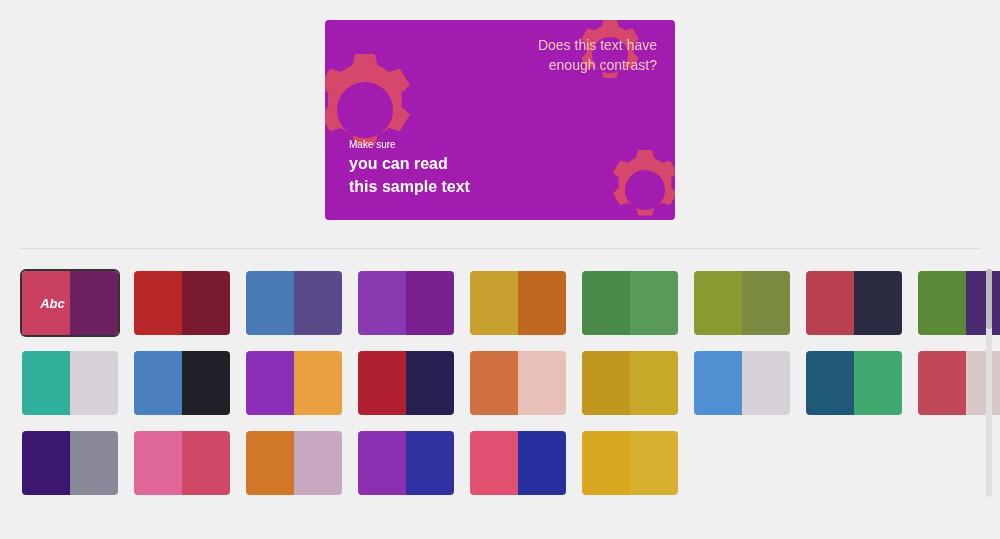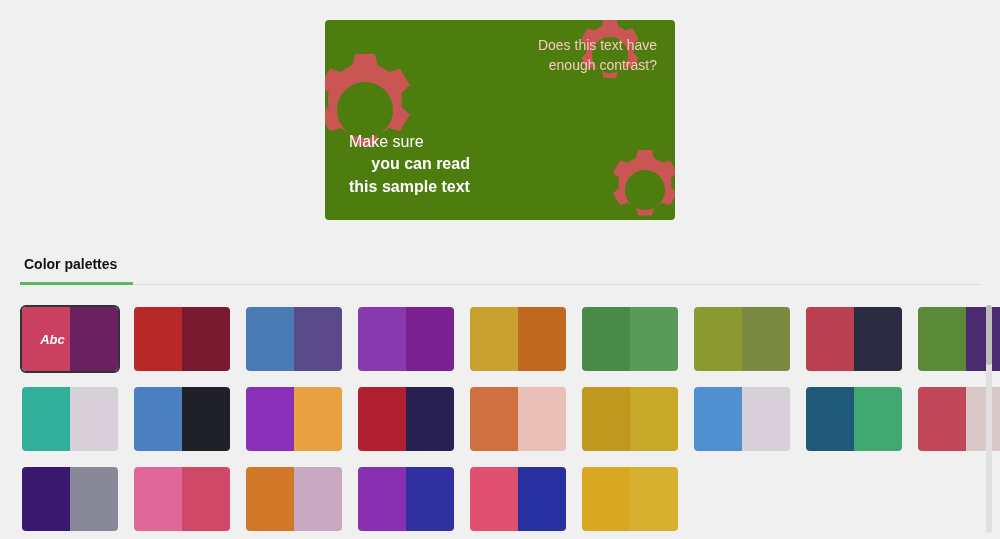--- a/index.html
+++ b/index.html
@@ -16,21 +16,21 @@
       flex-direction: column;
       align-items: center;
       padding: 20px 0 20px 0;
       width: 1000px;
     }
 
     
     .preview-card {
       width: 350px;
       height: 200px;
-      background: #4d7c0f;
+      background: #a21caf;
       border-radius: 4px;
       position: relative;
       overflow: hidden;
       margin-bottom: 28px;
     }
 
     .gear-large {
       position: absolute;
       left: -30px;
       top: 20px;
@@ -191,28 +191,27 @@
     <svg class="gear-small-top" viewBox="0 0 100 100" fill="#e05060">
       <path d="M50,30 a20,20 0 1,0 0.001,0 Z M43,10 h14 l2,8 a28,28 0 0,1 8,4.8 l8-2.4 7,12-6,5.6a28,28 0 0,1 0,9.6 l6,5.6-7,12-8-2.4a28,28 0 0,1-8,4.8l-2,8 H43 l-2-8a28,28 0 0,1-8-4.8l-8,2.4-7-12 6-5.6a28,28 0 0,1 0-9.6l-6-5.6 7-12 8,2.4a28,28 0 0,1 8-4.8Z"></path>
     </svg>
     <svg class="gear-small-bottom" viewBox="0 0 100 100" fill="#e05060">
       <path d="M50,30 a20,20 0 1,0 0.001,0 Z M43,10 h14 l2,8 a28,28 0 0,1 8,4.8 l8-2.4 7,12-6,5.6a28,28 0 0,1 0,9.6 l6,5.6-7,12-8-2.4a28,28 0 0,1-8,4.8l-2,8 H43 l-2-8a28,28 0 0,1-8-4.8l-8,2.4-7-12 6-5.6a28,28 0 0,1 0-9.6l-6-5.6 7-12 8,2.4a28,28 0 0,1 8-4.8Z"></path>
     </svg>
 
     <div class="preview-text-top" style="white-space:pre-line;">Does this text have
 enough contrast?</div>
     <div class="preview-text-bottom">
-      <span style="font-size:16px;">Make sure</span>
-      <strong style="white-space:pre-line;text-align:right;">you can read
+      <span style="font-size:10px;">Make sure</span>
+      <strong style="white-space:pre-line;">you can read
 this sample text</strong>
     </div>
   </div>
 
   <div class="tabs-row">
-    <div class="tab active">Color palettes</div>
   </div>
 
   <div class="palette-area">
     <div class="scrollbar">
       <div class="scrollbar-thumb"></div>
     </div>
 
     <div class="palette-row">
 
       <div class="swatch-card selected">

